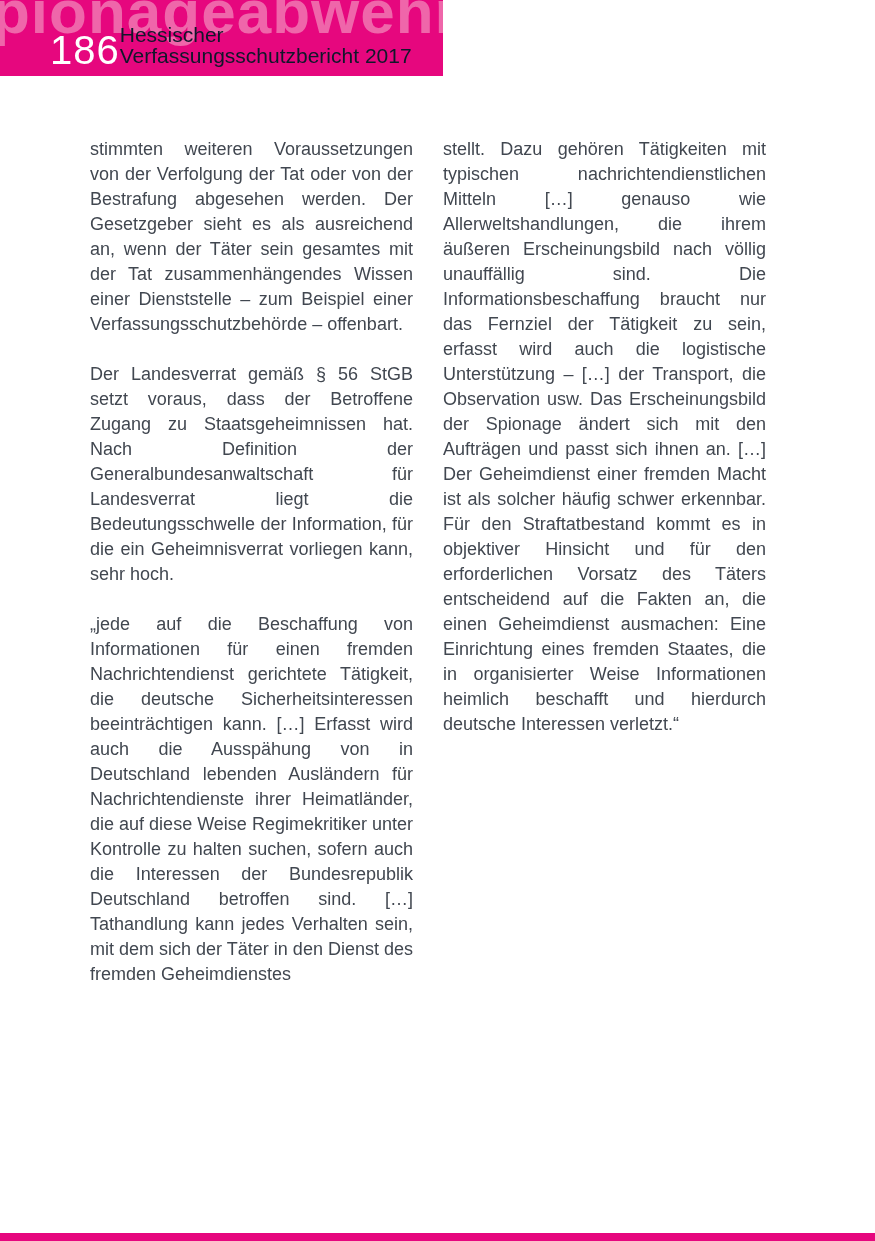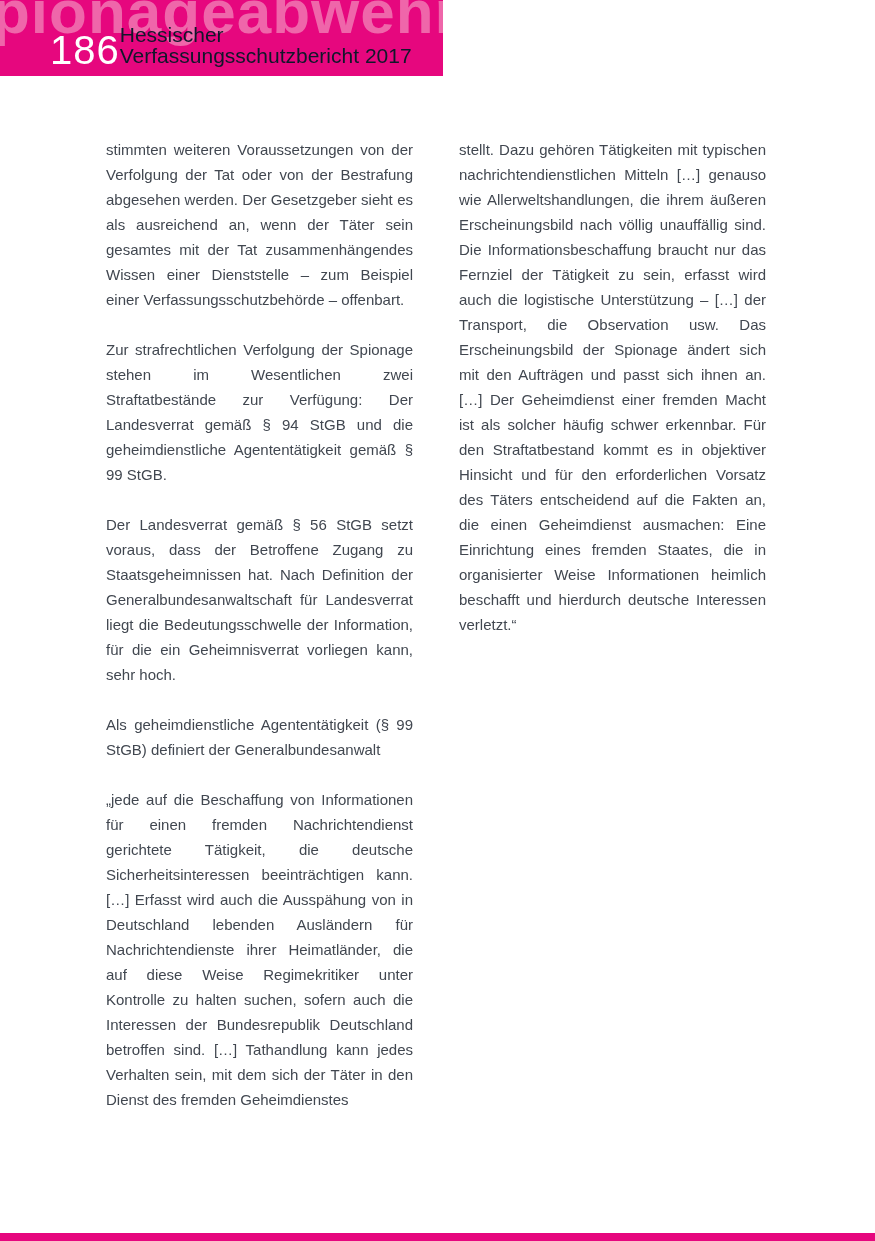--- a/index.html
+++ b/index.html
@@ -62,22 +62,22 @@
     top: 137px;
     left: 90px;
     width: 677px;
     display: flex;
     gap: 30px;
   }
   .column {
     width: 323px;
   }
   .para {
-    margin: 0 0 25px 16px;
-    font-size: 15px;
+    margin: 0 0 25px 0;
+    font-size: 18px;
     line-height: 25px;
     color: #414750;
     text-align: justify;
     hyphens: auto;
     -webkit-hyphens: auto;
   }
   .para:last-child { margin-bottom: 0; }
   .italic { }
 
   
@@ -99,23 +99,21 @@
     <div class="header-row">
       <span class="page-number">186</span>
       <span class="header-title">Hessischer Verfassungsschutzbericht 2017</span>
     </div>
   </header>
 
   <main class="content">
 
     <section class="column">
       <p class="para">stimmten weiteren Voraussetzungen von der Verfolgung der Tat oder von der Bestrafung abgesehen werden. Der Gesetzgeber sieht es als ausreichend an, wenn der Täter sein gesamtes mit der Tat zusammenhängendes Wissen einer Dienststelle – zum Beispiel einer Verfassungsschutzbehörde – offenbart.</p>
-      <p class="para">Zur strafrechtlichen Verfolgung der Spionage stehen im Wesentlichen zwei Straftatbestände zur Verfügung: Der Landesverrat gemäß § 94 StGB und die geheimdienstliche Agententätigkeit gemäß § 99 StGB.</p>
       <p class="para">Der Landesverrat gemäß § 56 StGB setzt voraus, dass der Betroffene Zugang zu Staatsgeheimnissen hat. Nach Definition der Generalbundesanwaltschaft für Landesverrat liegt die Bedeutungsschwelle der Information, für die ein Geheimnisverrat vorliegen kann, sehr hoch.</p>
-      <p class="para">Als geheimdienstliche Agententätigkeit (§ 99 StGB) definiert der Generalbundesanwalt</p>
       <p class="para italic">„jede auf die Beschaffung von Informationen für einen fremden Nachrichtendienst gerichtete Tätigkeit, die deutsche Sicherheitsinteressen beeinträchtigen kann. […] Erfasst wird auch die Ausspähung von in Deutschland lebenden Ausländern für Nachrichtendienste ihrer Heimatländer, die auf diese Weise Regimekritiker unter Kontrolle zu halten suchen, sofern auch die Interessen der Bundesrepublik Deutschland betroffen sind. […] Tathandlung kann jedes Verhalten sein, mit dem sich der Täter in den Dienst des fremden Geheimdienstes</p>
     </section>
 
     <section class="column">
       <p class="para italic">stellt. Dazu gehören Tätigkeiten mit typischen nachrichtendienstlichen Mitteln […] genauso wie Allerweltshandlungen, die ihrem äußeren Erscheinungsbild nach völlig unauffällig sind. Die Informationsbeschaffung braucht nur das Fernziel der Tätigkeit zu sein, erfasst wird auch die logistische Unterstützung – […] der Transport, die Observation usw. Das Erscheinungsbild der Spionage ändert sich mit den Aufträgen und passt sich ihnen an. […] Der Geheimdienst einer fremden Macht ist als solcher häufig schwer erkennbar. Für den Straftatbestand kommt es in objektiver Hinsicht und für den erforderlichen Vorsatz des Täters entscheidend auf die Fakten an, die einen Geheimdienst ausmachen: Eine Einrichtung eines fremden Staates, die in organisierter Weise Informationen heimlich beschafft und hierdurch deutsche Interessen verletzt.“</p>
     </section>
 
   </main>
 
   <footer class="bottom-bar"></footer>

